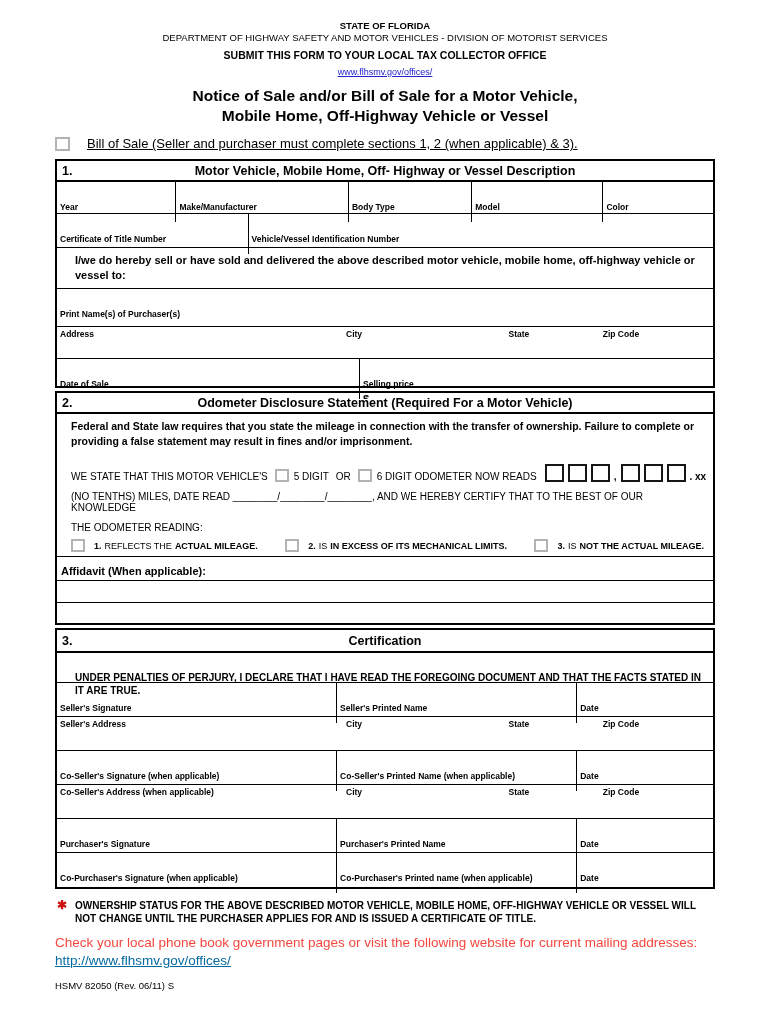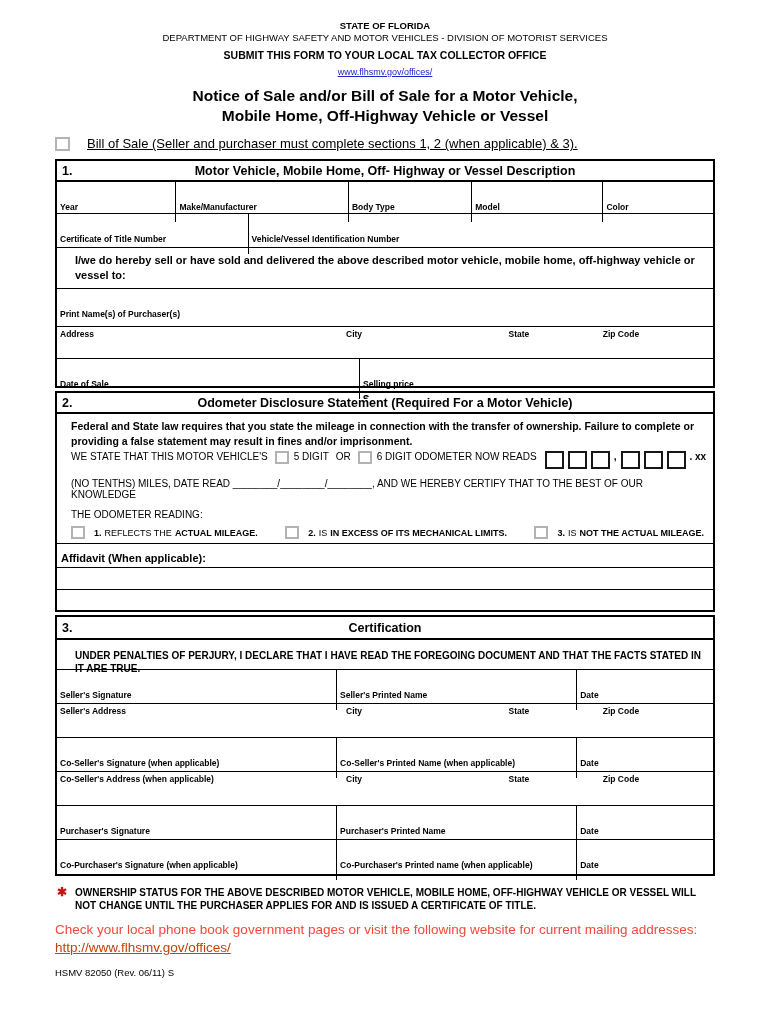--- a/index.html
+++ b/index.html
@@ -57,21 +57,21 @@
   .r-addr { height:32px; }
   .addr-flat { display:flex; width:100%; padding:2px 3px; }
   .addr-flat .a1{width:44%} .addr-flat .a2{width:25%} .addr-flat .a3{width:14.5%} .addr-flat .a4{width:16.5%}
   .r-date { height:27px; }
   .r-date .c1{width:46.2%} .r-date .c2{width:53.8%}
   .dollar { font-size:11px; font-weight:bold; line-height:12px; }
 
   
   .odo-body { padding:5px 7px 4px 14px; border-bottom:1px solid #000; }
   .odo-warning { font-size:10.5px; font-weight:bold; line-height:15px; }
-  .odo-line { display:flex; align-items:flex-start; margin-top:2px; }
+  .odo-line { display:flex; align-items:flex-end; margin-top:15px; }
   .odo-line .t { font-size:10px; white-space:nowrap; }
   .odo-line .cbx { width:14px; height:13px; flex:0 0 14px; margin:0 5px 0 7px; }
   .odo-line .gap { margin-left:7px; }
   .obox {
     width:19px; height:18px; flex:0 0 19px;
     border:2px solid #161616; display:inline-block; margin-left:4px; background:#fff;
   }
   .obox.first { margin-left:8px; }
   .odo-b { font-size:10px; font-weight:bold; white-space:nowrap; }
   .odo-b.comma { margin:0 1px 0 4px; }
@@ -82,32 +82,32 @@
   .odo-opt  { display:flex; align-items:center; font-size:9px; white-space:nowrap; }
   .odo-opt .cbx { width:14px; height:13px; flex:0 0 14px; margin-right:6px; }
   .odo-opt b { margin-left:3px; }
   .odo-opt .pre { margin-left:3px; }
   .r-afflbl { height:24px; padding:4px 4px 0 4px; display:block; }
   .aff-text { font-size:11px; font-weight:bold; }
   .r-aff1 { height:22px; display:block; }
   .r-aff2 { height:20px; display:block; }
 
   
-  .r-perj { height:30px; padding:9px 6px 0 18px; display:block; }
+  .r-perj { height:30px; padding:18px 6px 0 18px; display:block; }
   .perj-text { font-size:10px; font-weight:bold; line-height:13px; }
   .r-sig { height:34px; }
   .r-sig .c1{width:42.7%} .r-sig .c2{width:36.6%} .r-sig .c3{width:20.7%}
   .r-s3addr { height:34px; }
 
   
   .foot-note { display:flex; margin-top:10px; padding-left:2px; }
   .ast { color:#cc1111; font-size:12px; font-weight:bold; margin-right:8px; line-height:13px; }
   .foot-note-text { font-size:10px; font-weight:bold; line-height:13px; width:655px; }
   .red-para { margin-top:9px; font-size:13.5px; line-height:18px; color:#f4473d; }
-  .red-para a { color:#c2410c; text-decoration:underline; cursor:pointer; }
+  .red-para a { color:#0369a1; text-decoration:underline; cursor:pointer; }
   .form-number { margin-top:10px; font-size:9.5px; }
 </style>
 </head>
 <body>
 
 <div class="page">
 
   <div class="hdr">
     <div class="hdr-state">STATE OF FLORIDA</div>
     <div class="hdr-dept">DEPARTMENT OF HIGHWAY SAFETY AND MOTOR VEHICLES - DIVISION OF MOTORIST SERVICES</div>

